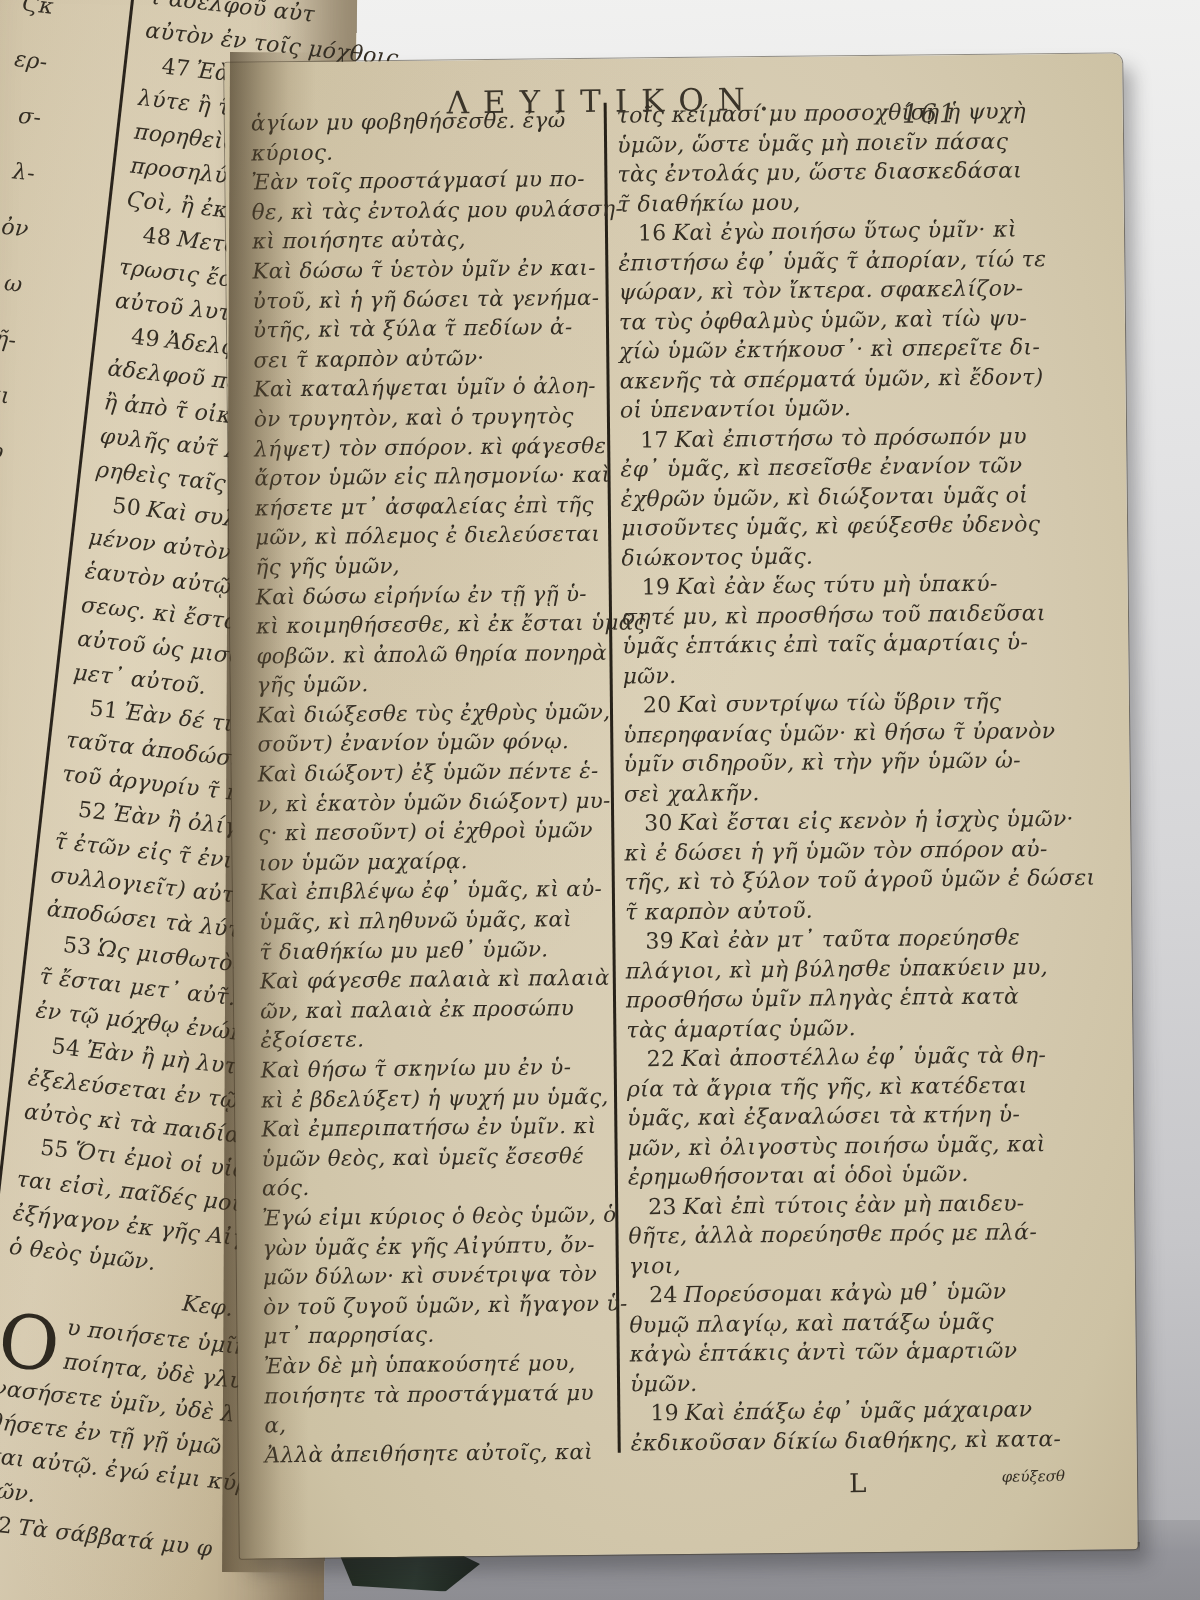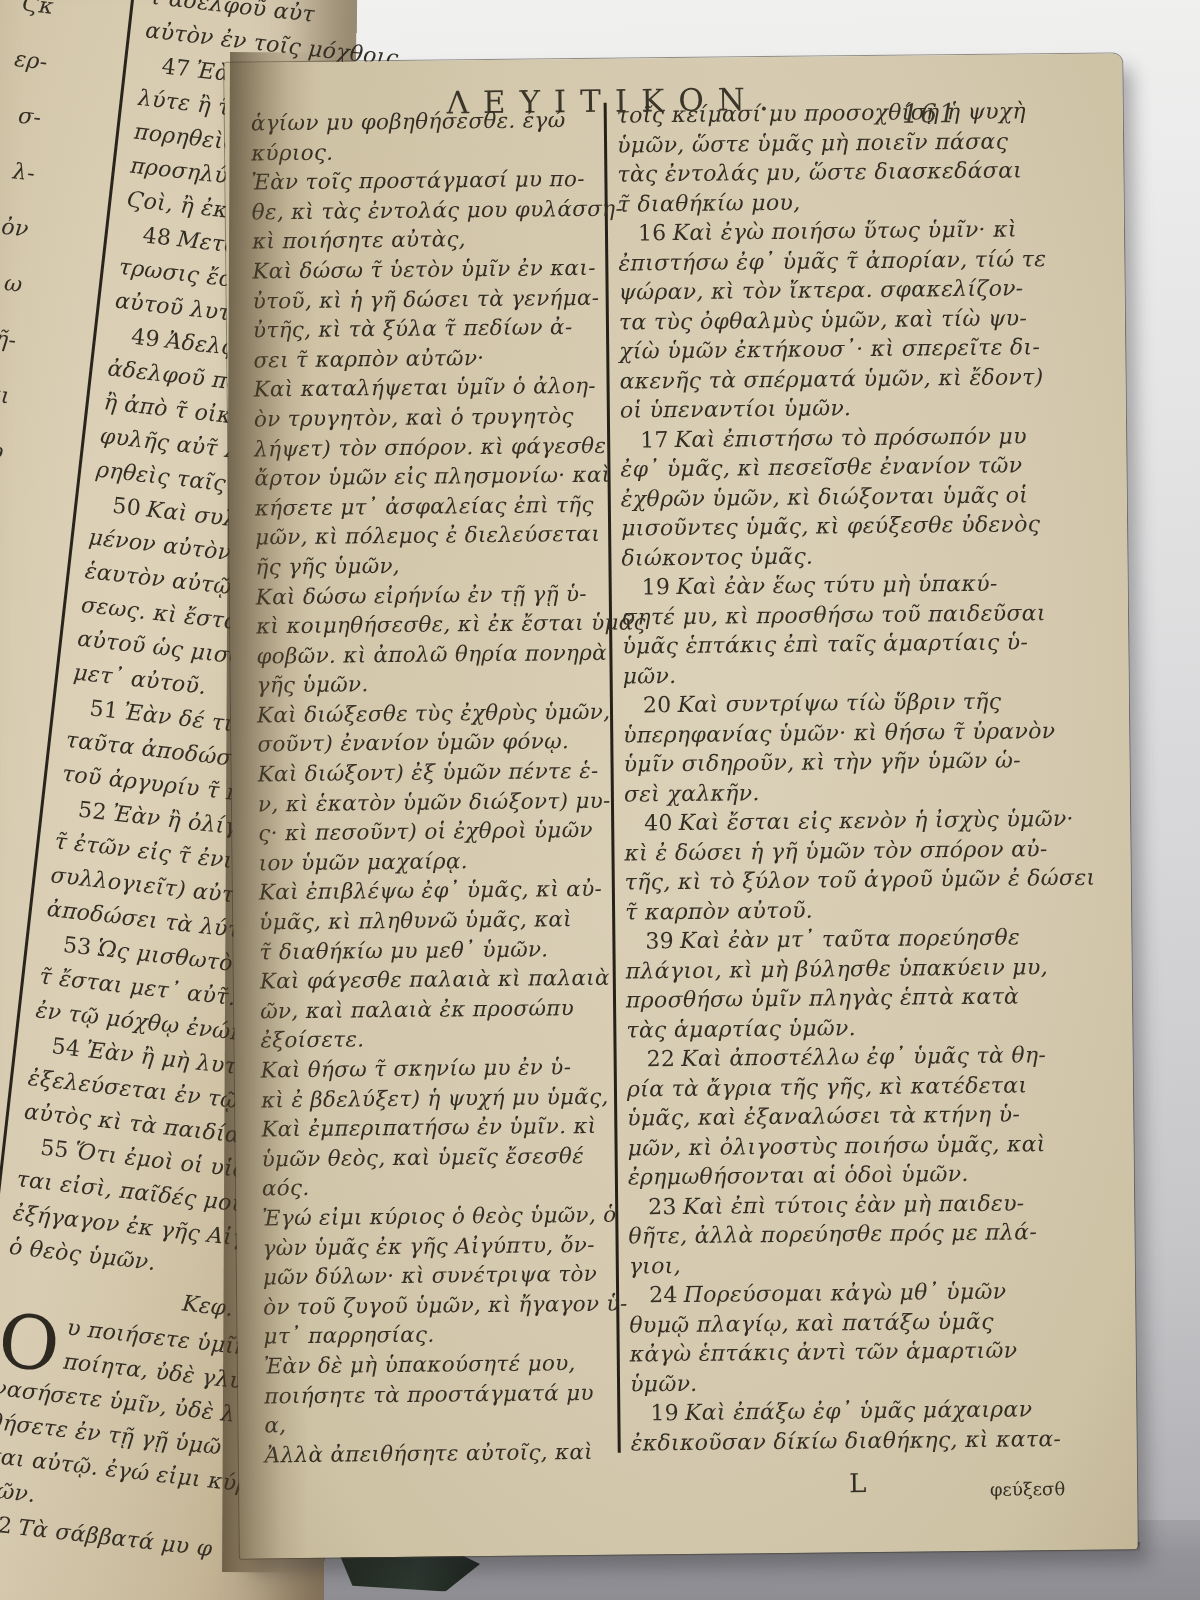--- a/index.html
+++ b/index.html
@@ -55,21 +55,21 @@
     font-size:31px;letter-spacing:14px;color:#3b352a;font-style:normal;}
   .head-folio{position:absolute;left:660px;top:4px;width:90px;text-align:center;
     font-size:26px;color:#3b352a;font-style:italic;letter-spacing:2px;margin-top:15px;}
   .col-divider{position:absolute;left:379px;top:44px;width:2.5px;height:1350px;background:#272219;}
   .col-mid{position:absolute;left:26px;top:46px;width:348px;}
   .col-mid .ln{font-size:21.5px;line-height:29.6px;}
   .col-right{position:absolute;left:392px;top:42px;width:452px;}
   .col-right .ln{font-size:22px;line-height:29.5px;}
   .sig-row{position:absolute;left:392px;top:1412px;width:452px;height:34px;}
   .sig-mark{position:absolute;left:218px;top:0;font-size:26px;color:#332d23;font-style:normal;}
-  .catchword{position:absolute;right:18px;top:12px;font-size:18px;color:#332d23;}
+  .catchword{position:absolute;right:18px;top:1px;font-size:15px;color:#332d23;font-style:italic;}
   
   .ribbon{position:absolute;left:340px;top:1538px;width:140px;height:56px;z-index:2;
     background:linear-gradient(105deg,#20281f 0%,#2c3830 55%,#1a211b 100%);
     clip-path:polygon(0 18%, 62% 0, 100% 55%, 74% 100%, 8% 78%);
     transform:rotate(-4deg);}
   .edge-shadow{position:absolute;left:250px;top:1546px;width:890px;height:10px;z-index:1;
     background:linear-gradient(180deg,rgba(50,45,38,.5),rgba(0,0,0,0));transform:rotate(-0.5deg);}
 </style>
 </head>
 <body>
@@ -236,21 +236,21 @@
         <div class="ln">μισοῦντες ὑμᾶς, κὶ φεύξεσθε ὐδενὸς</div>
         <div class="ln">διώκοντος ὑμᾶς.</div>
         <div class="ln vstart"><span class="vnum">19</span>Καὶ ἐὰν ἕως τύτυ μὴ ὑπακύ-</div>
         <div class="ln">σητέ μυ, κὶ προσθήσω τοῦ παιδεῦσαι</div>
         <div class="ln">ὑμᾶς ἑπτάκις ἐπὶ ταῖς ἁμαρτίαις ὑ-</div>
         <div class="ln">μῶν.</div>
         <div class="ln vstart"><span class="vnum">20</span>Καὶ συντρίψω τίὼ ὕβριν τῆς</div>
         <div class="ln">ὑπερηφανίας ὑμῶν· κὶ θήσω τ̃ ὐρανὸν</div>
         <div class="ln">ὑμῖν σιδηροῦν, κὶ τὴν γῆν ὑμῶν ὡ-</div>
         <div class="ln">σεὶ χαλκῆν.</div>
-        <div class="ln vstart"><span class="vnum">40</span>Καὶ ἔσται εἰς κενὸν ἡ ἰσχὺς ὑμῶν·</div>
+        <div class="ln vstart"><span class="vnum">30</span>Καὶ ἔσται εἰς κενὸν ἡ ἰσχὺς ὑμῶν·</div>
         <div class="ln">κὶ ἐ δώσει ἡ γῆ ὑμῶν τὸν σπόρον αὐ-</div>
         <div class="ln">τῆς, κὶ τὸ ξύλον τοῦ ἀγροῦ ὑμῶν ἐ δώσει</div>
         <div class="ln">τ̃ καρπὸν αὐτοῦ.</div>
         <div class="ln vstart"><span class="vnum">39</span>Καὶ ἐὰν μτ᾽ ταῦτα πορεύησθε</div>
         <div class="ln">πλάγιοι, κὶ μὴ βύλησθε ὑπακύειν μυ,</div>
         <div class="ln">προσθήσω ὑμῖν πληγὰς ἑπτὰ κατὰ</div>
         <div class="ln">τὰς ἁμαρτίας ὑμῶν.</div>
         <div class="ln vstart"><span class="vnum">22</span>Καὶ ἀποστέλλω ἐφ᾽ ὑμᾶς τὰ θη-</div>
         <div class="ln">ρία τὰ ἄγρια τῆς γῆς, κὶ κατέδεται</div>
         <div class="ln">ὑμᾶς, καὶ ἐξαναλώσει τὰ κτήνη ὑ-</div>

